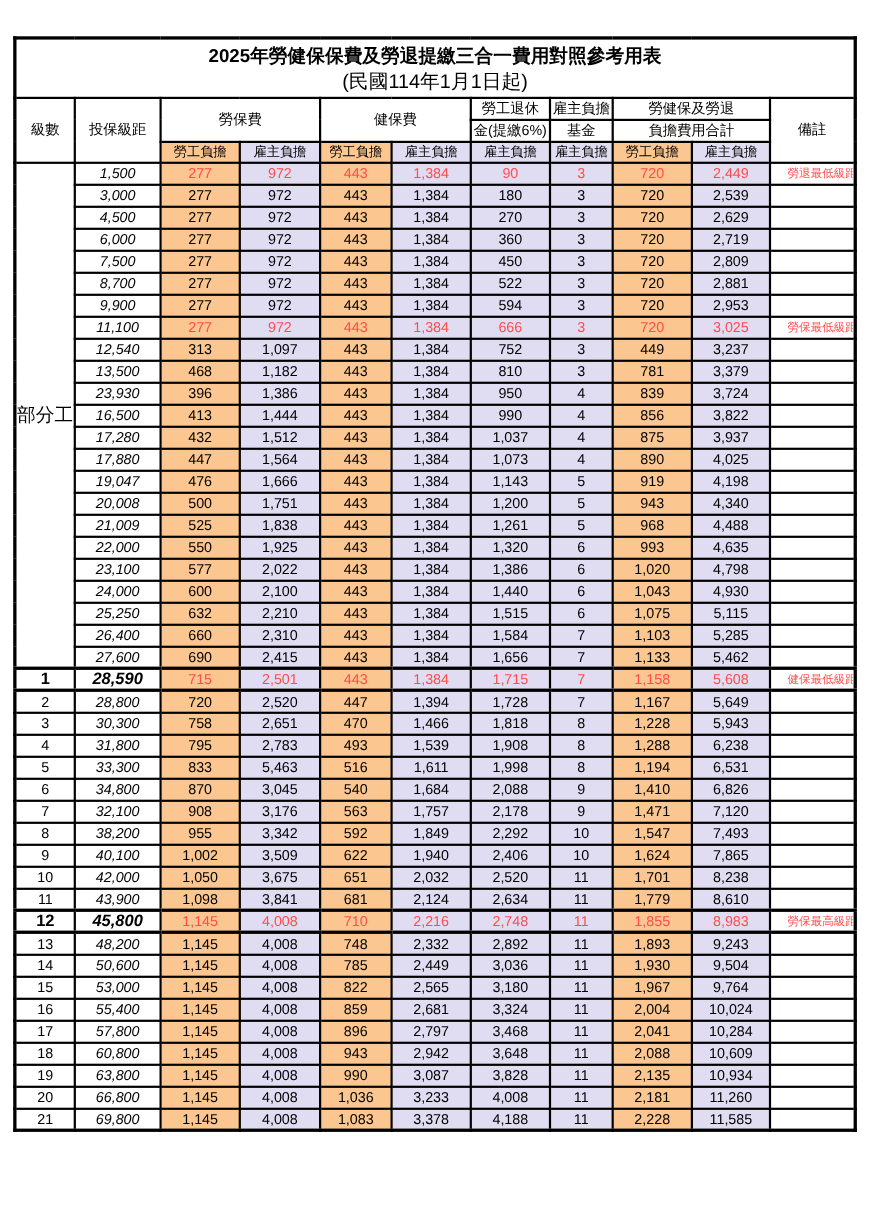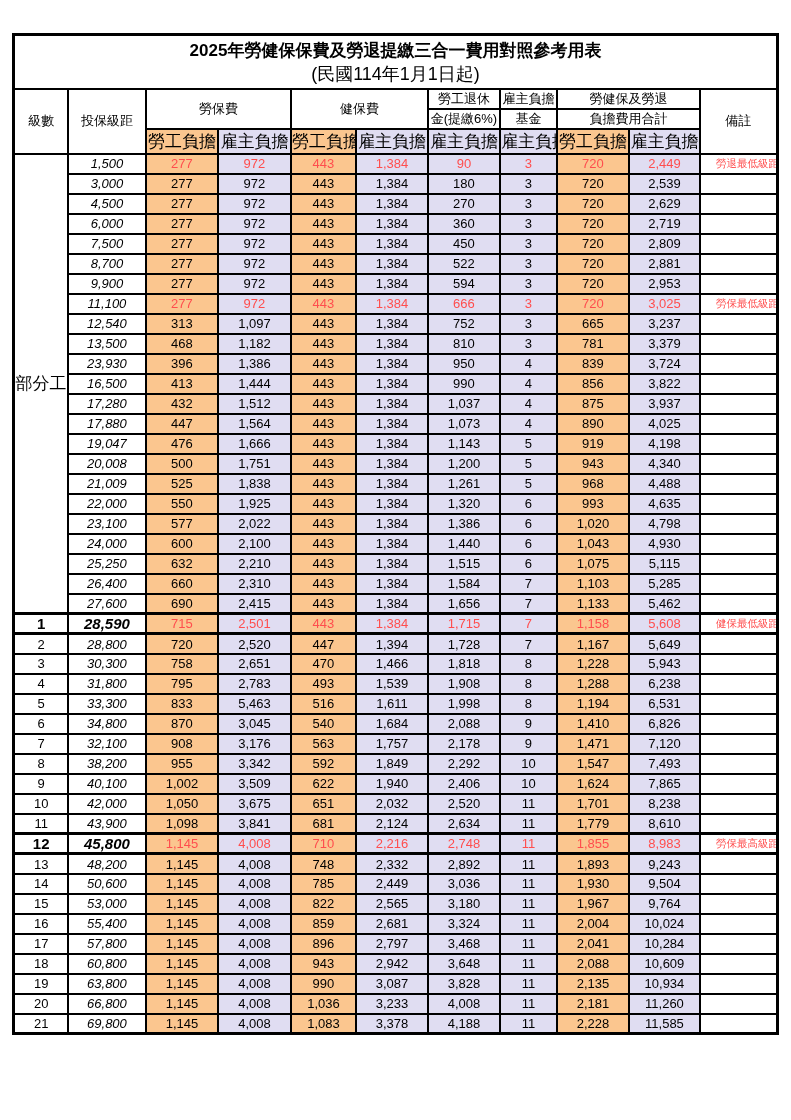--- a/index.html
+++ b/index.html
@@ -25,21 +25,21 @@
     height: 20px;
     overflow: hidden;
     white-space: nowrap;
   }
   
   td.title-cell { height: 52px; padding: 2px 0; }
   .ttl { font-size: 17px; font-weight: bold; line-height: 1.55; }
   .sub { font-size: 18px; font-weight: normal; line-height: 1.2; }
   
   tr.h1 td, tr.h2 td { height: 19px; font-size: 13px; }
-  tr.h3 td { height: 16px; font-size: 17px; font-family: Liberation Mono, monospace; }
+  tr.h3 td { height: 16px; font-size: 12px; font-family: Liberation Mono, monospace; }
   
   .emp { background: #FBC68F; }
   .er  { background: #E0DDF2; }
   
   tbody td { height: 20px; }
   td.pt   { font-size: 17px; background: #fff; }
   td.lvl  { font-size: 13px; }
   td.br   { font-size: 13px; font-style: italic; }
   td.note { font-size: 10.5px; color: #FF4D4D; padding: 0 15px; }
   tr.hl td.val { color: #FF4D4D; }
@@ -196,21 +196,21 @@
           <td class="note">勞保最低級距</td>
         </tr>
         <tr>
           <td class="br">12,540</td>
           <td class="emp val">313</td>
           <td class="er val">1,097</td>
           <td class="emp val">443</td>
           <td class="er val">1,384</td>
           <td class="er val">752</td>
           <td class="er val">3</td>
-          <td class="emp val">665</td>
+          <td class="emp val">449</td>
           <td class="er val">3,237</td>
           <td class="note"></td>
         </tr>
         <tr>
           <td class="br">13,500</td>
           <td class="emp val">468</td>
           <td class="er val">1,182</td>
           <td class="emp val">443</td>
           <td class="er val">1,384</td>
           <td class="er val">810</td>

